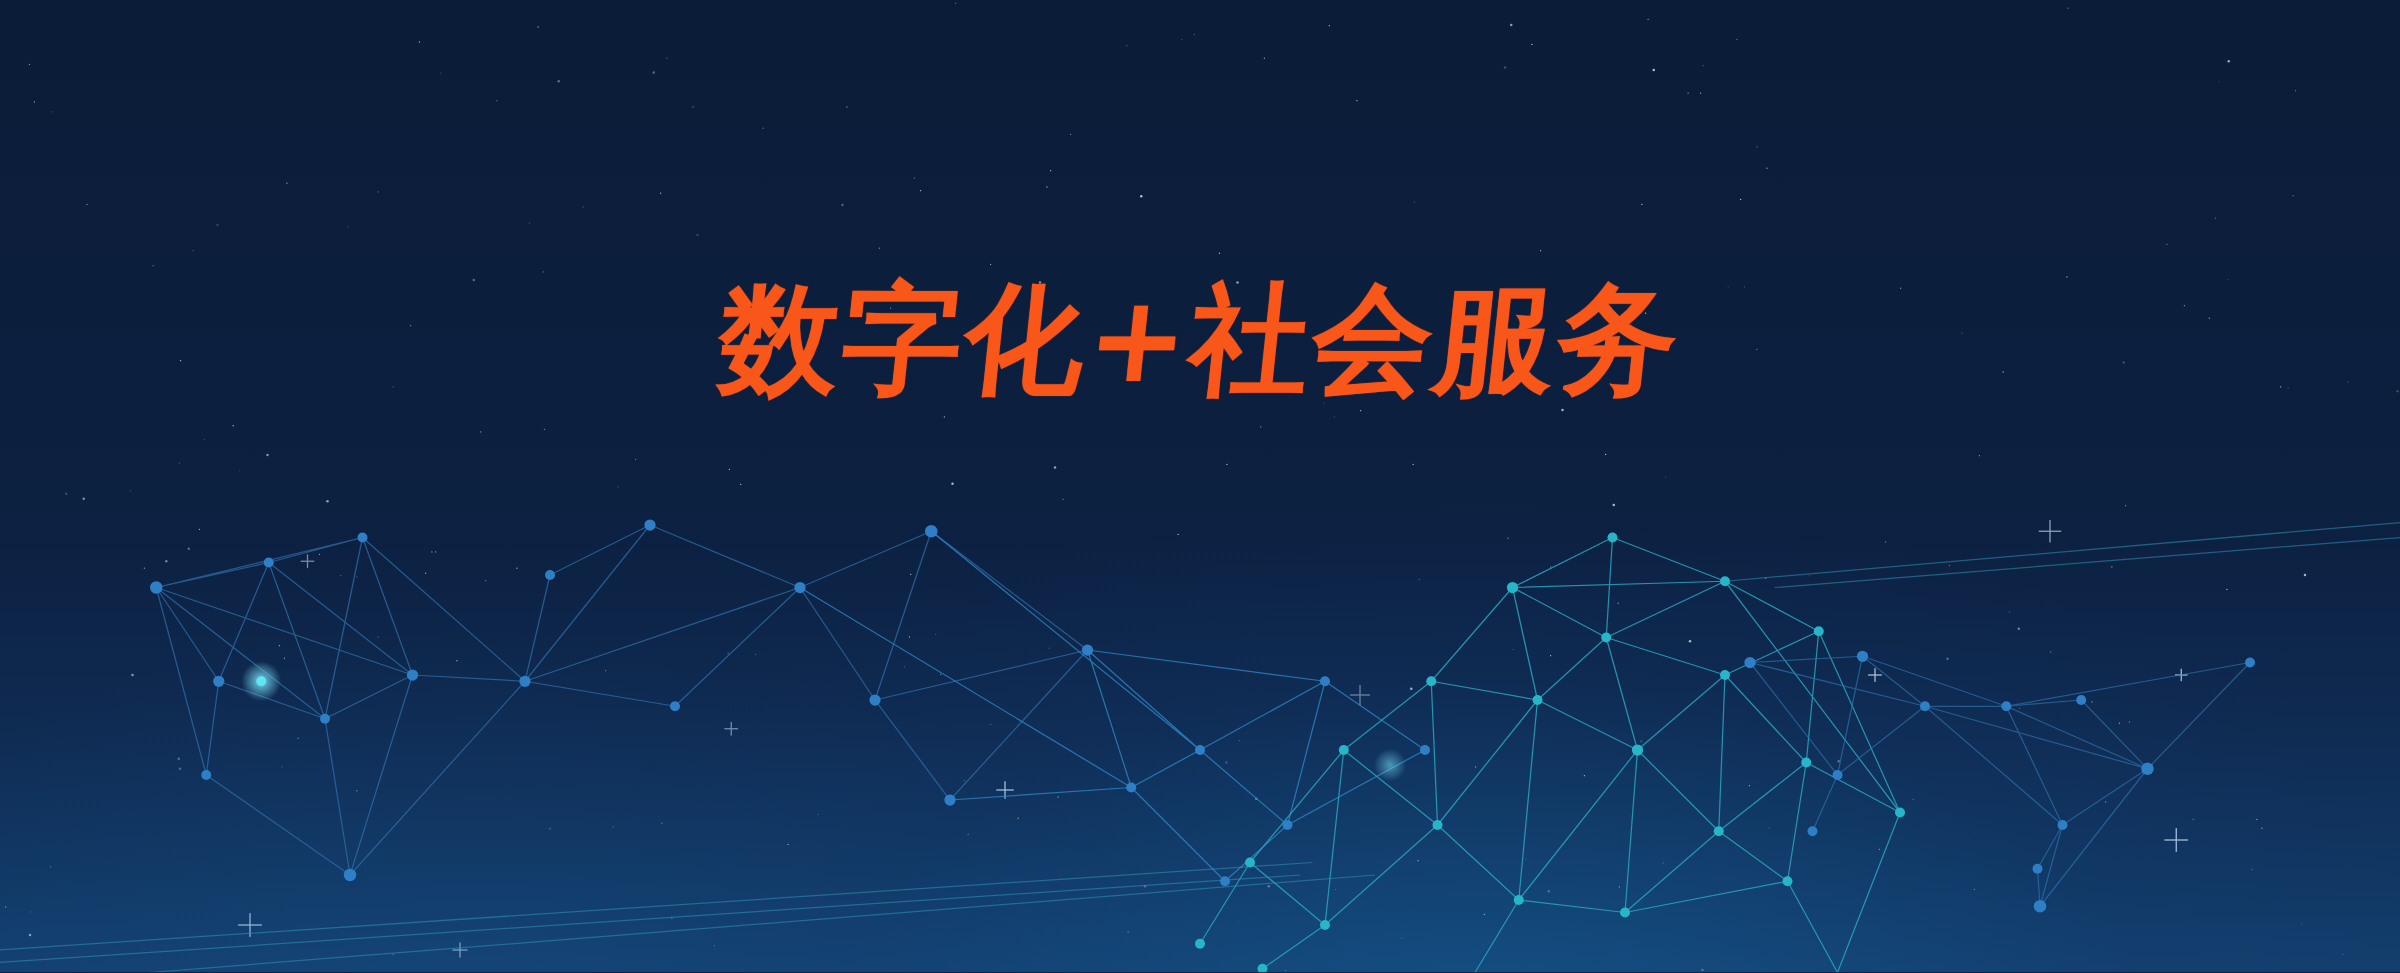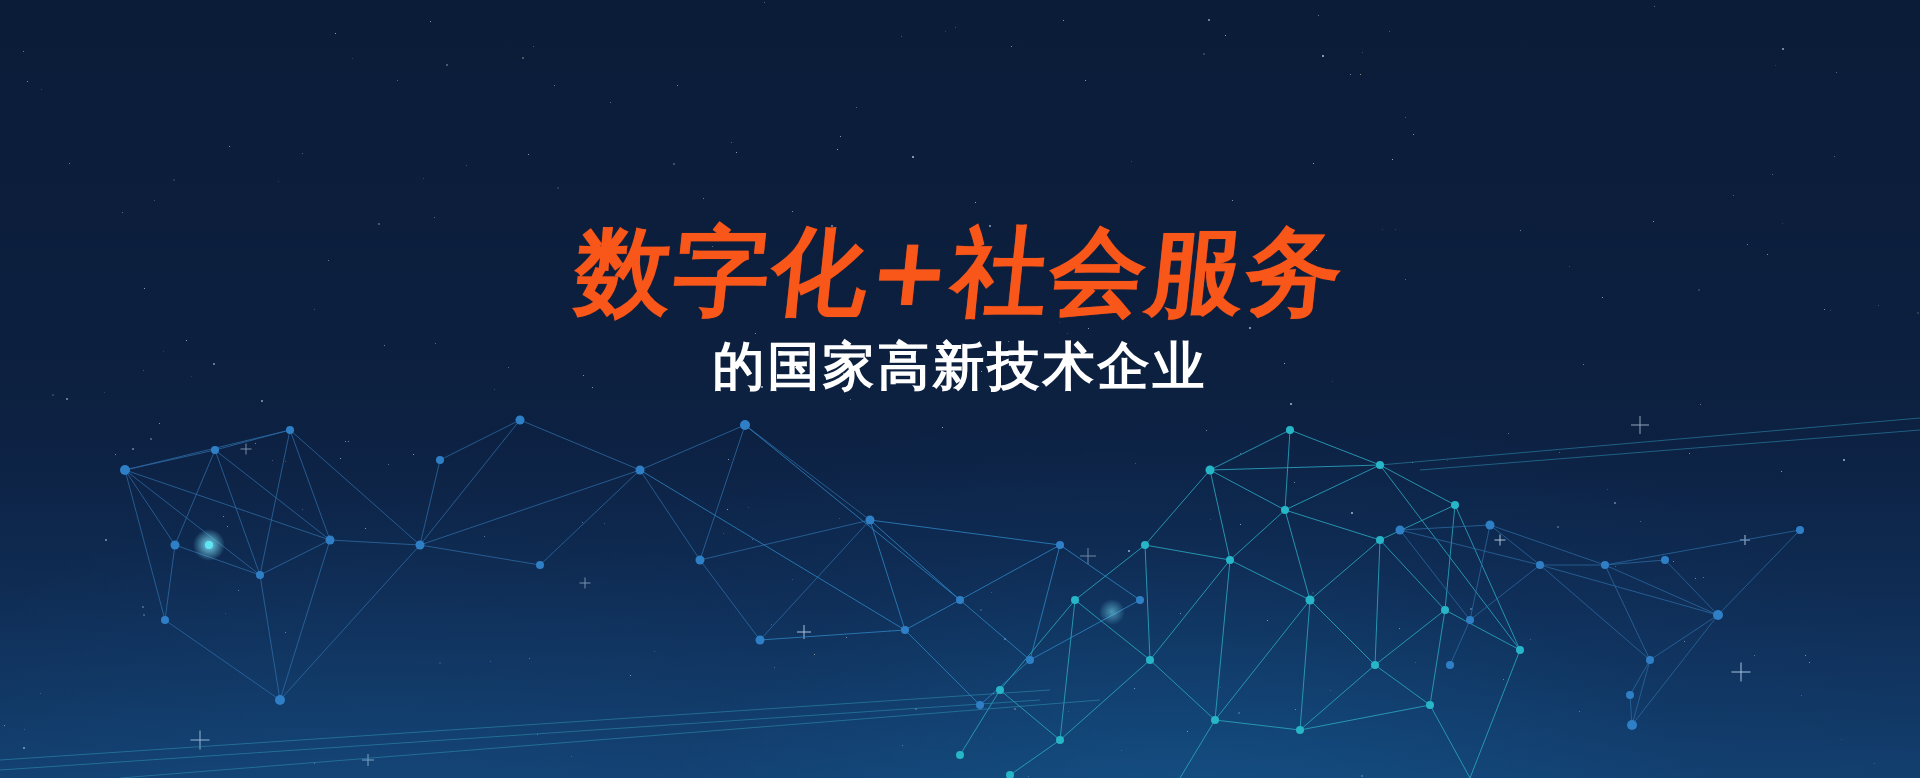--- a/index.html
+++ b/index.html
@@ -473,16 +473,15 @@
         <circle cx="1010" cy="775" r="4"></circle>
     </g>
 
     <circle cx="209" cy="545" r="16" fill="url(#glowA)"></circle>
     <circle cx="209" cy="545" r="4" fill="#5fe6f5"></circle>
     <circle cx="1112" cy="612" r="13" fill="url(#glowA)" opacity="0.6"></circle>
   </svg>
 
   <div class="copy">
     <h1 class="headline">数字化+社会服务</h1>
-    <p class="subline">的国家高新技术企业</p>
   </div>
 
 </div>
 
 </body></html>

